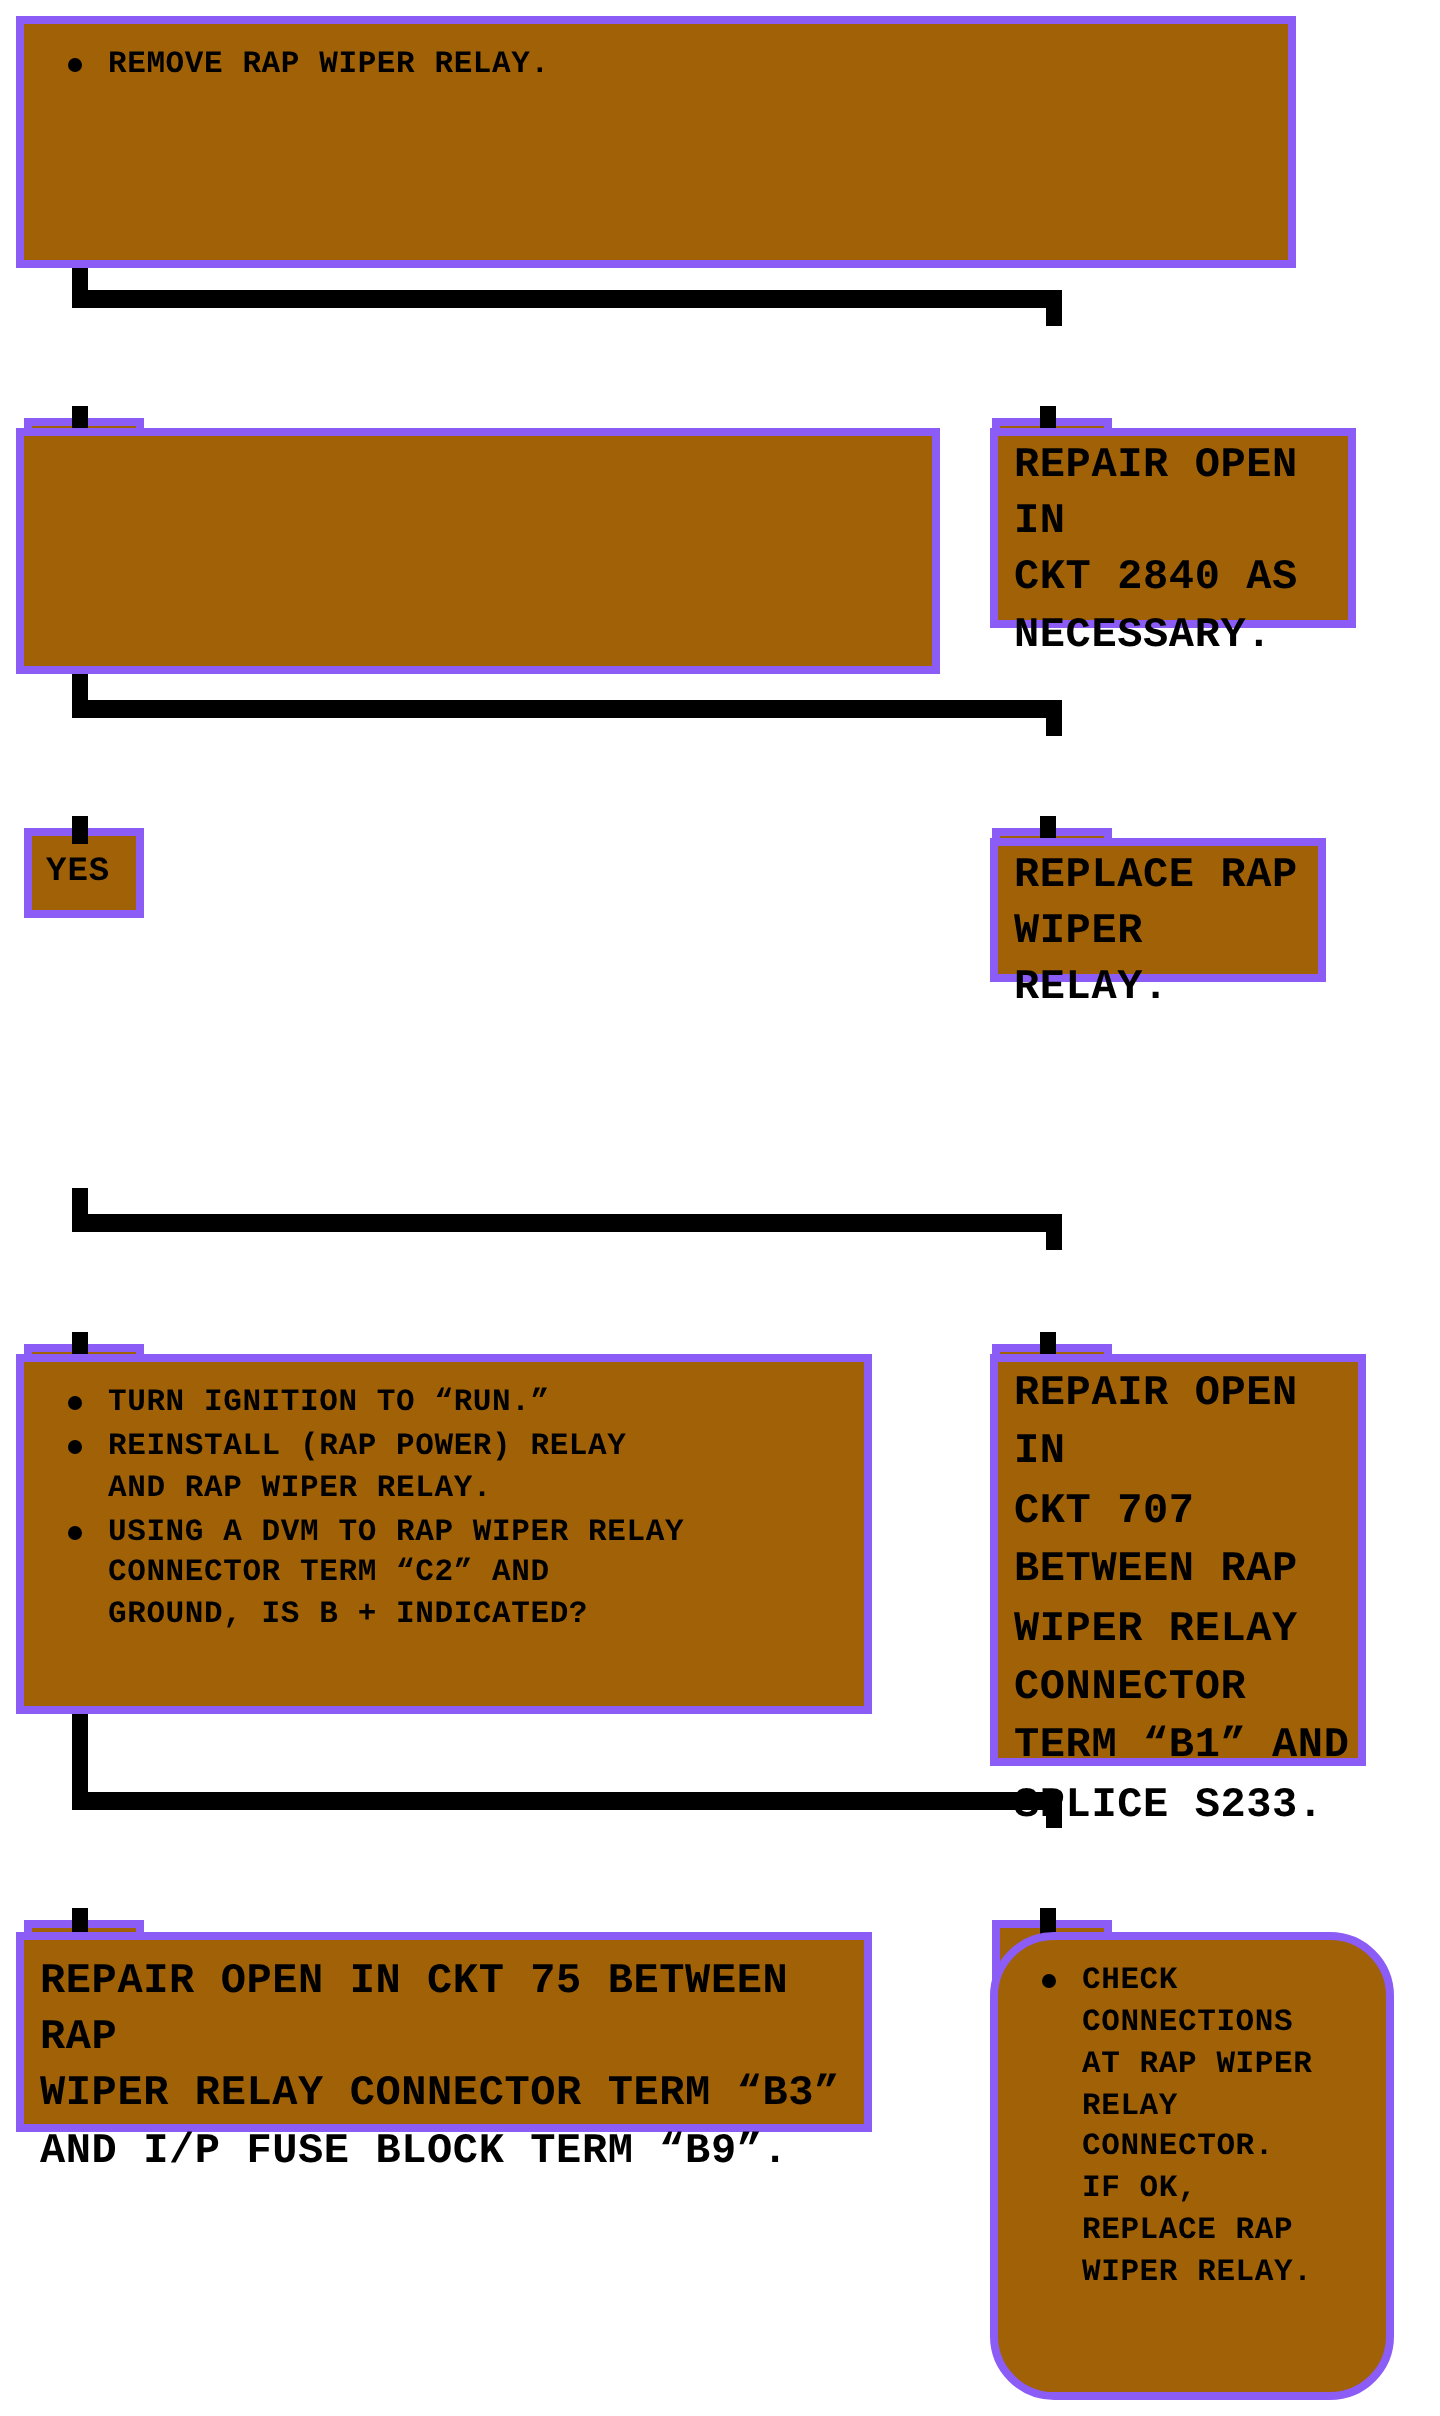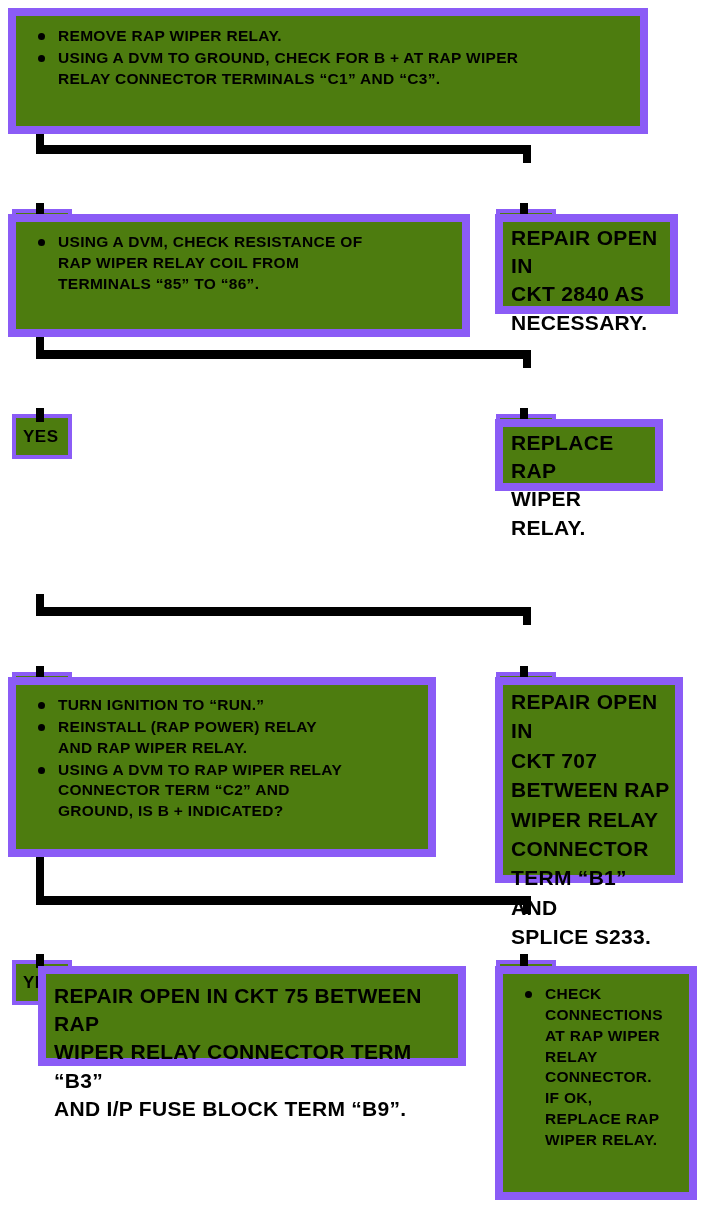--- a/index.html
+++ b/index.html
@@ -16,25 +16,26 @@
     width: 720px;
     height: 1208px;
     background: #ffffff;
     overflow: hidden;
   }
 
   
   .box {
     position: absolute;
     box-sizing: border-box;
-    border: 8px solid #8b5cf6;
-    background: #4d7c0f;
+    border: 4px solid #8b5cf6;
+    background: #a16207;
     color: #000000;
     font-weight: bold;
     letter-spacing: 0.3px;
+    font-family: Liberation Mono, monospace;
   }
   .step-box {
     padding: 10px 8px 8px 8px;
   }
   .label-box {
     border-width: 4px;
     display: flex;
     align-items: center;
     justify-content: flex-start;
     padding-left: 7px;
@@ -93,40 +94,35 @@
   .hline { height: 9px; }
 </style>
 </head>
 <body>
 
 <div id="chart">
 
   <div class="box step-box" style="left:8px; top:8px; width:640px; height:126px;">
     <ul class="steps">
       <li class="bulleted">REMOVE RAP WIPER RELAY.</li>
-      <li class="bulleted">USING A DVM TO GROUND, CHECK FOR B +  AT RAP WIPER
-RELAY CONNECTOR TERMINALS “C1” AND “C3”.</li>
     </ul>
   </div>
 
   <div class="conn vline" style="left:36px; top:134px; width:8px; height:20px;"></div>
   <div class="conn hline" style="left:36px; top:145px; width:495px; height:9px;"></div>
   <div class="conn vline" style="left:523px; top:145px; width:8px; height:18px;"></div>
 
   <div class="box label-box" style="left:12px; top:161px; width:60px; height:45px;">YES</div>
   <div class="box label-box" style="left:496px; top:161px; width:60px; height:45px;">NO</div>
 
   <div class="conn vline" style="left:36px; top:203px; width:8px; height:14px;"></div>
   <div class="conn vline" style="left:520px; top:203px; width:8px; height:14px;"></div>
 
   <div class="box step-box" style="left:8px; top:214px; width:462px; height:123px;">
     <ul class="steps">
-      <li class="bulleted">USING A DVM, CHECK RESISTANCE OF
-RAP WIPER RELAY COIL FROM
-TERMINALS “85” TO “86”.</li>
     </ul>
   </div>
 
   <div class="box" style="left:495px; top:214px; width:183px; height:100px;">
     <div class="para">REPAIR OPEN IN
 CKT 2840 AS
 NECESSARY.</div>
   </div>
 
   <div class="conn vline" style="left:36px; top:337px; width:8px; height:22px;"></div>
@@ -180,27 +176,27 @@
   <div class="conn hline" style="left:36px; top:896px; width:495px; height:9px;"></div>
   <div class="conn vline" style="left:36px; top:857px; width:8px; height:48px;"></div>
   <div class="conn vline" style="left:523px; top:896px; width:8px; height:18px;"></div>
 
   <div class="box label-box" style="left:12px; top:912px; width:60px; height:45px;">YES</div>
   <div class="box label-box" style="left:496px; top:912px; width:60px; height:45px;">NO</div>
 
   <div class="conn vline" style="left:36px; top:954px; width:8px; height:14px;"></div>
   <div class="conn vline" style="left:520px; top:954px; width:8px; height:14px;"></div>
 
-  <div class="box" style="left:8px; top:966px; width:428px; height:100px;margin-left:30px;">
+  <div class="box" style="left:8px; top:966px; width:428px; height:100px;">
     <div class="para" style="padding-top:8px;">REPAIR OPEN IN CKT 75 BETWEEN RAP
 WIPER RELAY CONNECTOR TERM “B3”
 AND I/P FUSE BLOCK TERM “B9”.</div>
   </div>
 
-  <div class="box step-box" style="left:495px; top:966px; width:202px; height:234px;">
+  <div class="box step-box" style="left:495px; top:966px; width:202px; height:234px;border-radius:32px;">
     <ul class="steps">
       <li class="bulleted">CHECK
 CONNECTIONS
 AT RAP WIPER
 RELAY
 CONNECTOR.
 IF OK,
 REPLACE RAP
 WIPER RELAY.</li>
     </ul>

